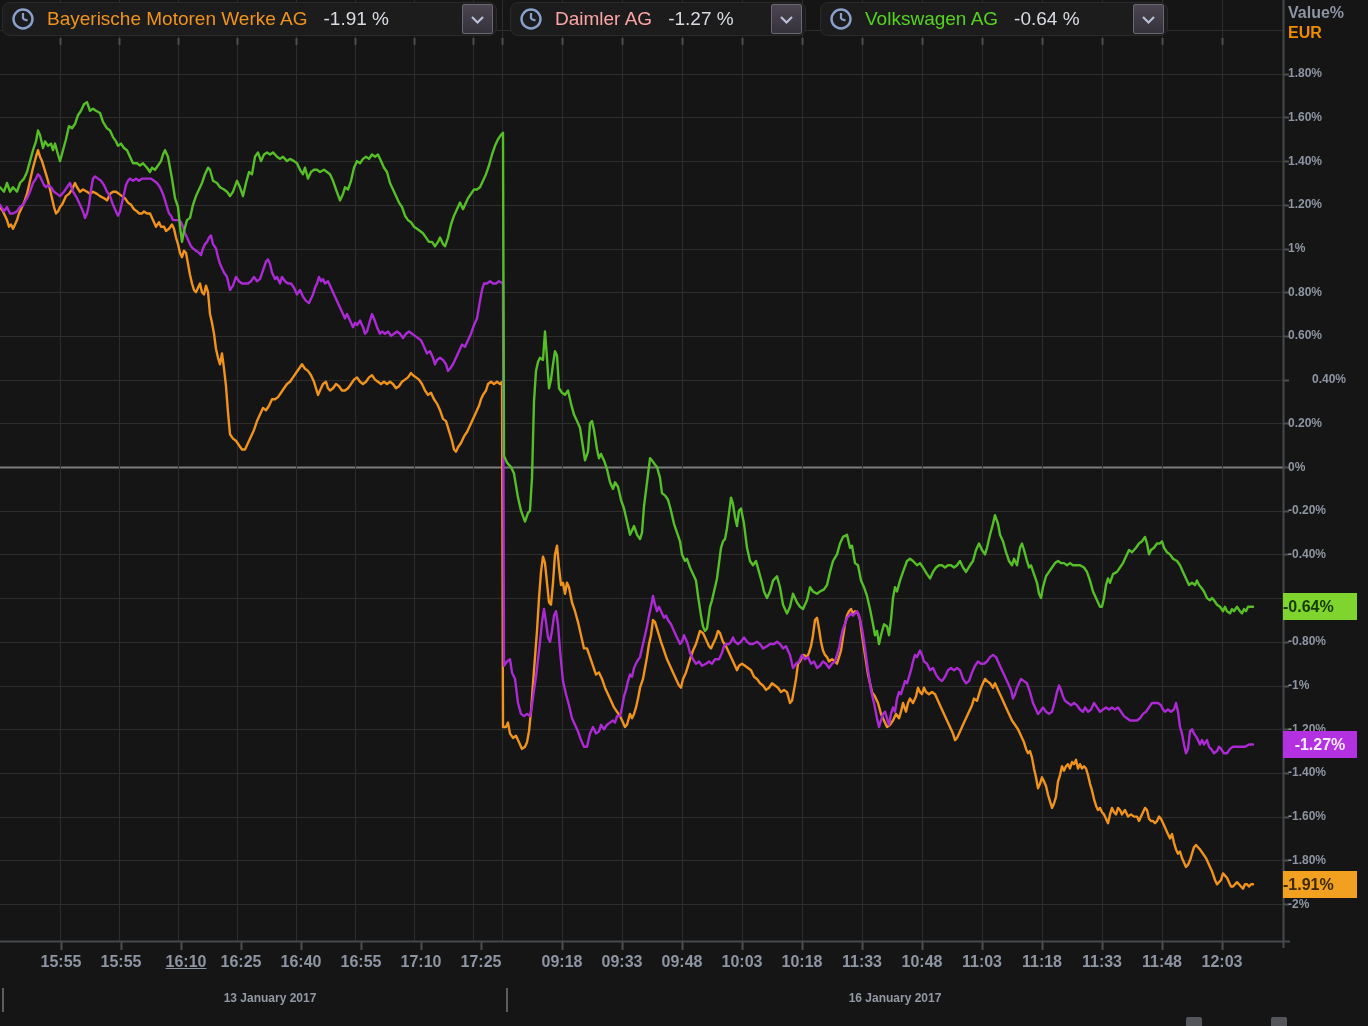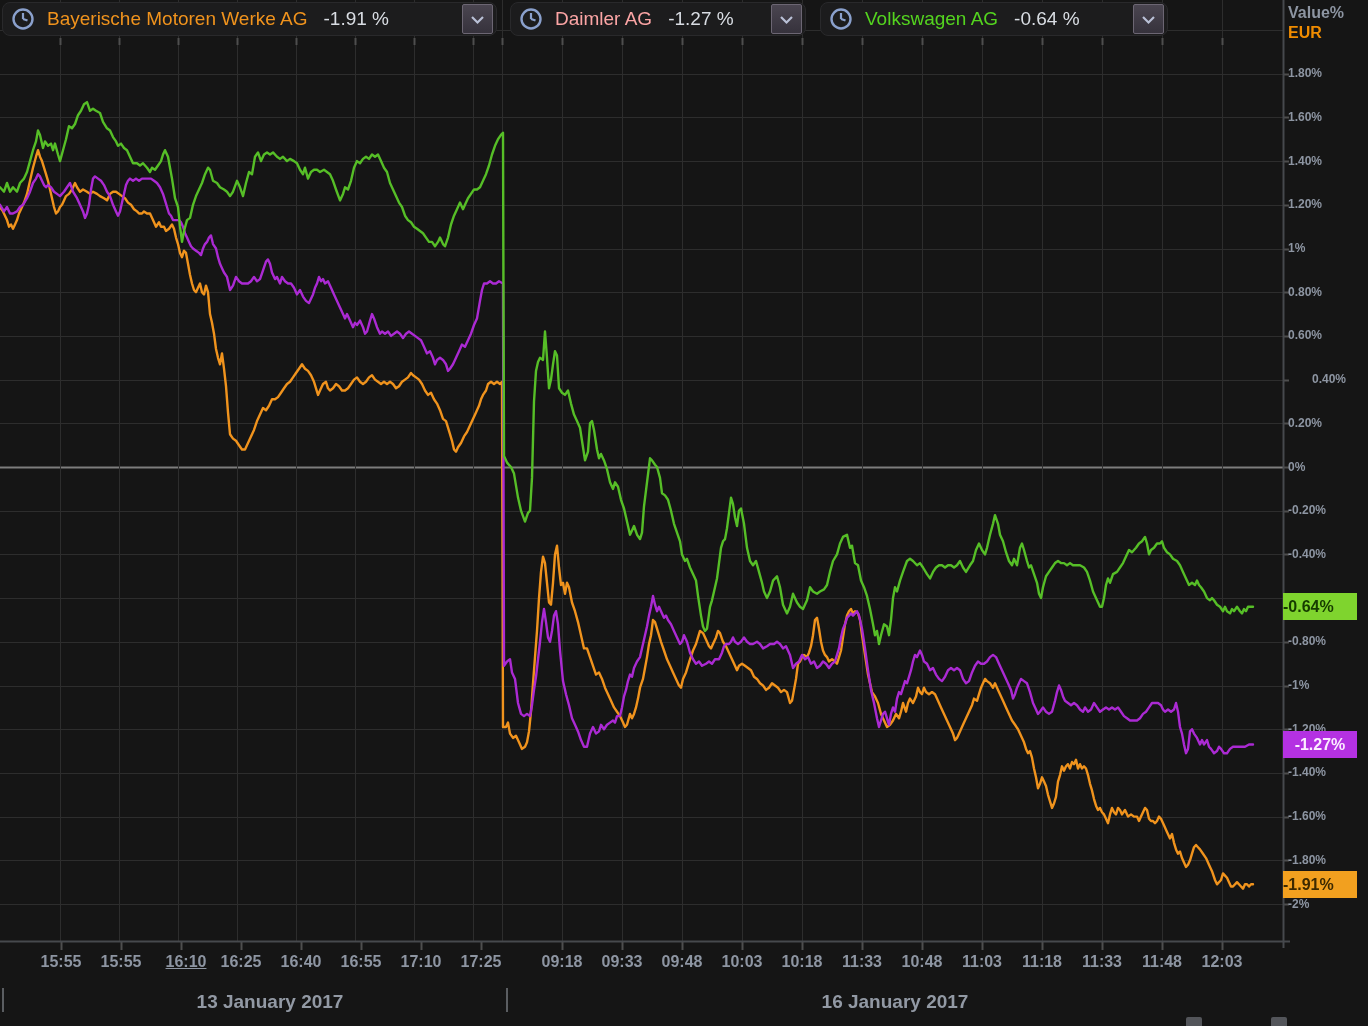--- a/index.html
+++ b/index.html
@@ -45,21 +45,21 @@
 
   
   #axis-right-title{position:absolute;left:1288px;top:3px;font-size:16px;font-weight:bold;color:#8d95a2;line-height:20px;}
   #axis-right-title .eur{color:#f08c00;}
   .ylab{position:absolute;left:1288px;height:19px;line-height:19px;font-size:12px;font-weight:bold;color:#8d95a2;white-space:nowrap;}
   .badge{position:absolute;left:1283px;width:74px;height:27px;line-height:27px;
          font-size:16px;font-weight:bold;text-align:left;box-sizing:border-box;white-space:nowrap;}
 
   
   .tlab{position:absolute;top:953px;transform:translateX(-50%);font-size:16px;font-weight:bold;color:#8d95a2;white-space:nowrap;}
-  .dlab{position:absolute;top:991px;transform:translateX(-50%);font-size:19px;font-weight:bold;color:#9299a4;white-space:nowrap;}
+  .dlab{position:absolute;top:991px;transform:translateX(-50%);font-size:12px;font-weight:bold;color:#9299a4;white-space:nowrap;}
   .sep{position:absolute;top:988px;width:2px;height:24px;background:#5a5d61;}
   .scroll-marker{position:absolute;top:1017px;width:16px;height:9px;background:#53555a;border-radius:2px 2px 0 0;}
 </style>
 </head>
 <body>
 
 <div id="stage">
   <svg id="plot-svg" width="1368" height="1026">
       <line x1="0" y1="30.5" x2="1283" y2="30.5" class="grid"></line>
       <line x1="0" y1="74.5" x2="1283" y2="74.5" class="grid"></line>

